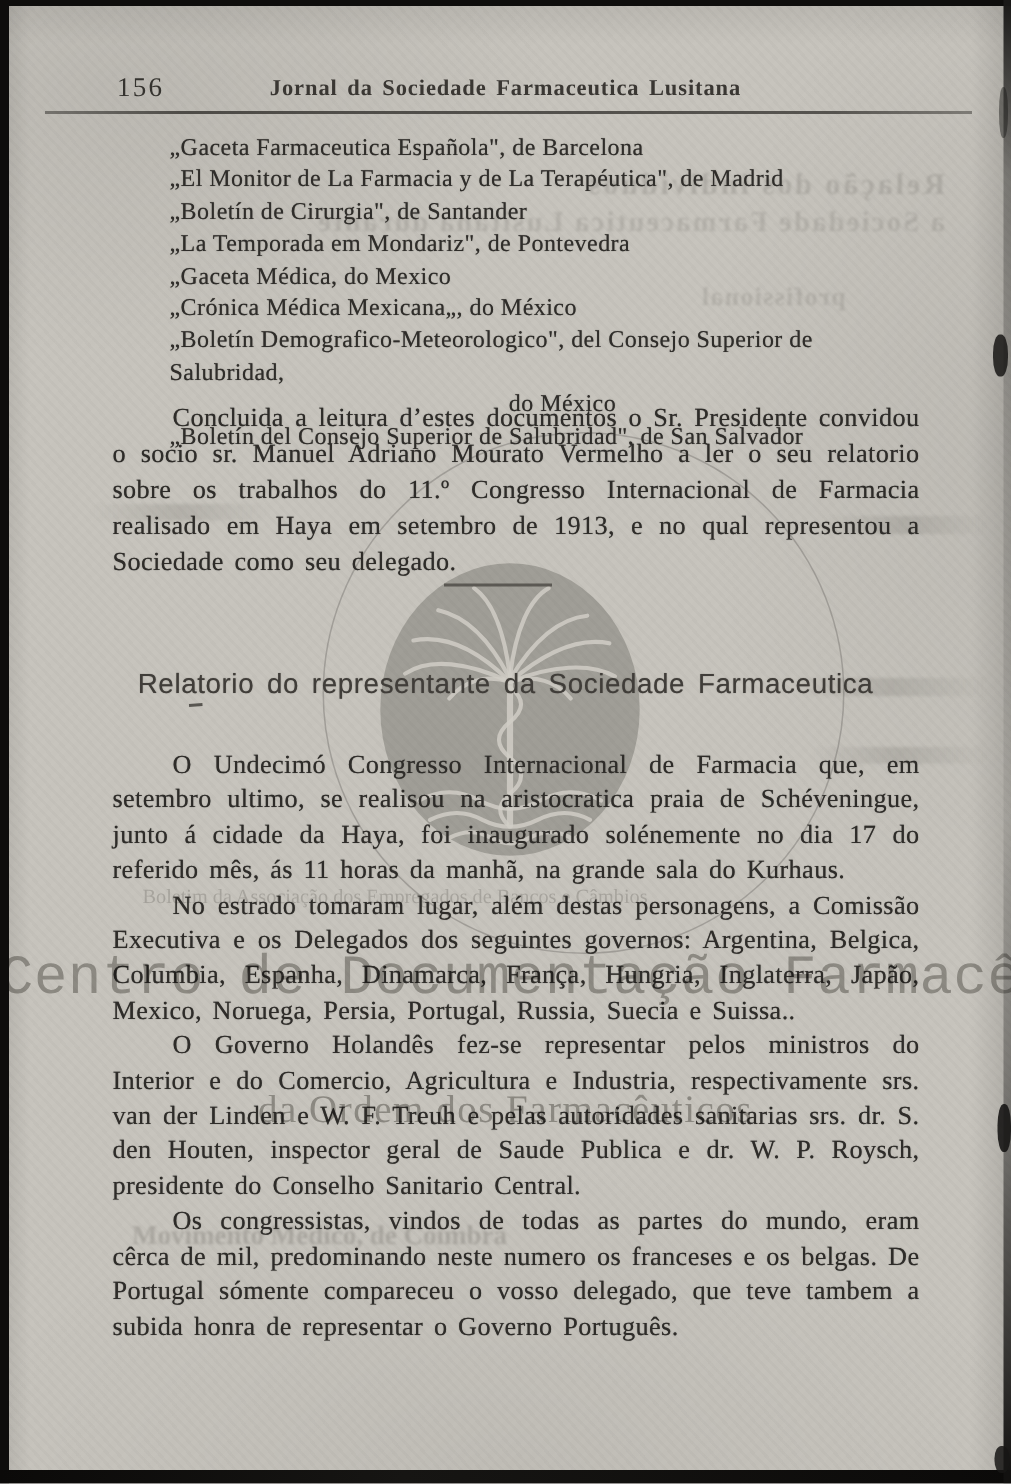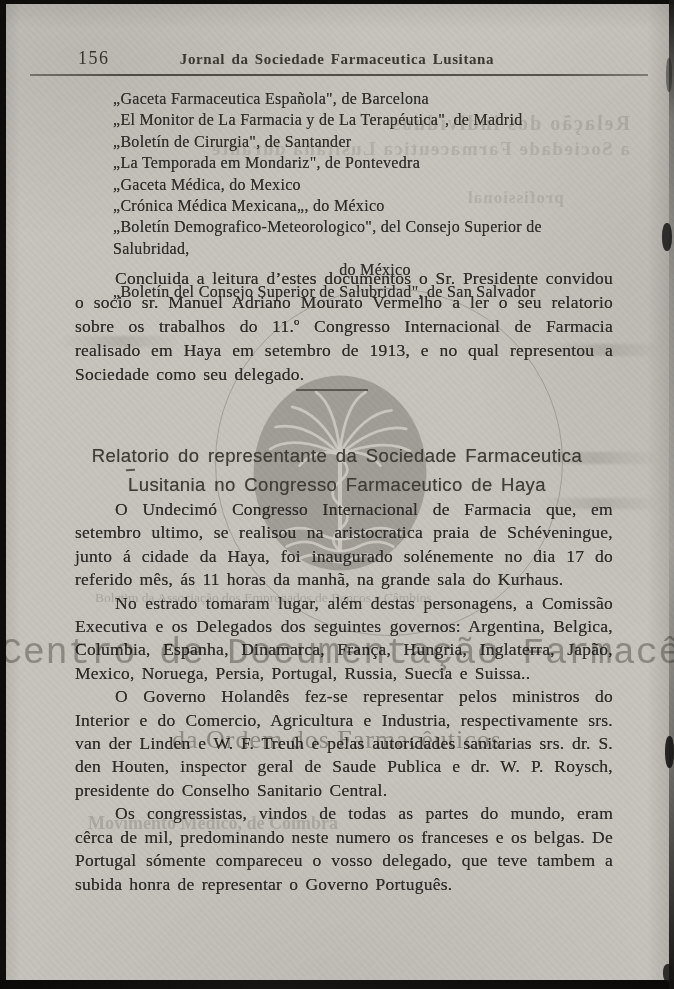--- a/index.html
+++ b/index.html
@@ -133,21 +133,20 @@
     <li class="cont">do México</li>
     <li>„Boletín del Consejo Superior de Salubridad", de San Salvador</li>
   </ul>
 
   <p class="para intro">Concluida a leitura d’estes documentos o Sr. Presidente convidou o socio sr. Manuel Adriano Mourato Vermelho a ler o seu relatorio sobre os trabalhos do 11.º Congresso Internacional de Farmacia realisado em Haya em setembro de 1913, e no qual representou a Sociedade como seu delegado.</p>
 
   <div class="divider"></div>
 
   <div class="sec-heading">
     <div>Relatorio do representante da Sociedade Farmaceutica</div>
-    <div>Lusitania no Congresso Farmaceutico de Haya</div>
   </div>
 
   <div class="ink-dash"></div>
 
   <div class="bodytext">
     <p class="para">O Undecimó Congresso Internacional de Farmacia que, em setembro ultimo, se realisou na aristocratica praia de Schéveningue, junto á cidade da Haya, foi inaugurado solénemente no dia 17 do referido mês, ás 11 horas da manhã, na grande sala do Kurhaus.</p>
     <p class="para">No estrado tomaram lugar, além destas personagens, a Comissão Executiva e os Delegados dos seguintes governos: Argentina, Belgica, Columbia, Espanha, Dinamarca, França, Hungria, Inglaterra, Japão, Mexico, Noruega, Persia, Portugal, Russia, Suecia e Suissa..</p>
     <p class="para">O Governo Holandês fez-se representar pelos ministros do Interior e do Comercio, Agricultura e Industria, respectivamente srs. van der Linden e W. F. Treuh e pelas autoridades sanitarias srs. dr. S. den Houten, inspector geral de Saude Publica e dr. W. P. Roysch, presidente do Conselho Sanitario Central.</p>
     <p class="para">Os congressistas, vindos de todas as partes do mundo, eram cêrca de mil, predominando neste numero os franceses e os belgas. De Portugal sómente compareceu o vosso delegado, que teve tambem a subida honra de representar o Governo Português.</p>
   </div>

